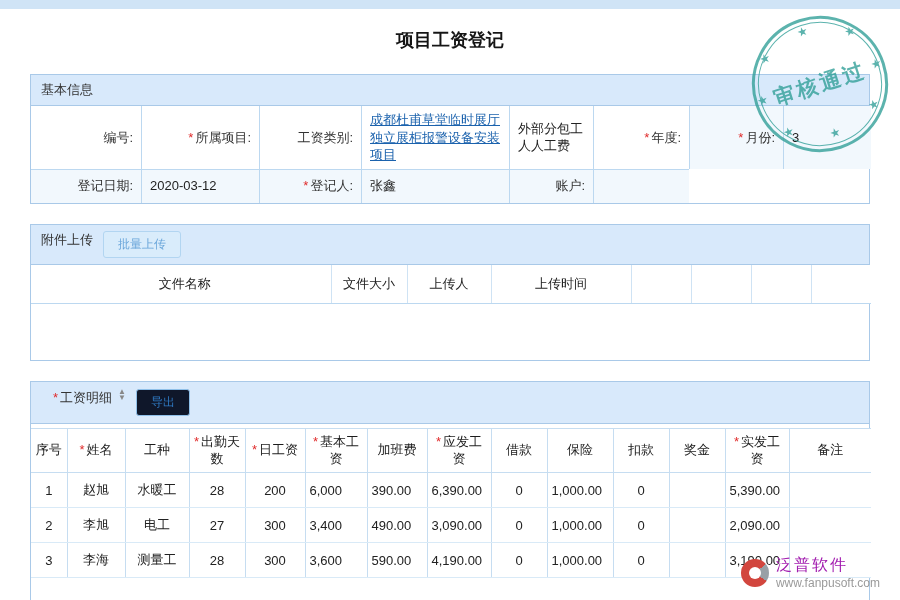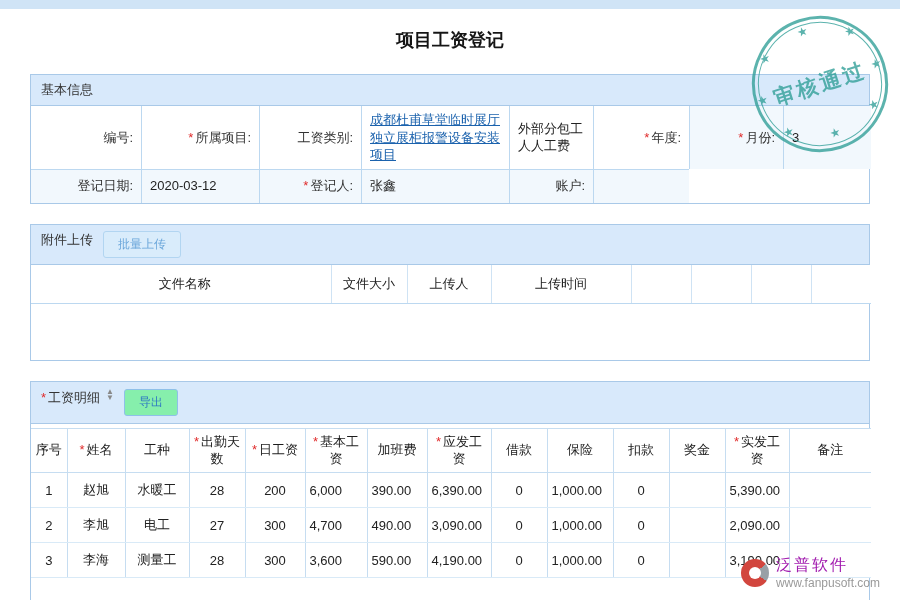--- a/index.html
+++ b/index.html
@@ -23,35 +23,35 @@
   .cell { border-left:1px solid #bcd8f0; border-top:1px solid #bcd8f0; padding:5px 8px; display:flex; align-items:center; min-height:34px; background:#fff; line-height:1.35; }
   .info-grid .cell:nth-child(8n+1) { border-left:none; }
   .info-grid .cell:nth-child(-n+8) { border-top:none; }
   .lab { justify-content:flex-end; text-align:right; color:#333; }
   .val { color:#222; }
   .row2 { background:#f2f8fd; }
   .req { color:#e02b2b; margin-right:2px; }
   .link { color:#1b62ad; text-decoration:underline; cursor:pointer; }
 
   .btn {
-    background:#86efac; border:1px solid #8fc0e9; color:#2f79c2;
+    background:#0f172a; border:1px solid #8fc0e9; color:#2f79c2;
     font-size:12px; padding:4px 14px; border-radius:3px; cursor:pointer;
     font-family:inherit;
   }
   .btn.soft { background:#d9ecfb; border-color:#b2d5f1; color:#6aa6da; }
 
   
   .attach-table { width:100%; border-collapse:collapse; table-layout:fixed; }
   .attach-table th { font-weight:normal; font-size:13px; color:#222; text-align:center; padding:10px 4px; border-right:1px solid #cfe3f4; border-bottom:1px solid #bcd8f0; background:#fff; }
   .attach-table th:last-child { border-right:none; }
   .attach-table th.first { text-align:center; padding-left:12px; }
   .attach-body { height:56px; background:#fff; }
 
   
-  .salary-head { padding:7px 10px; }
+  .salary-head { padding:7px 22px; }
   .sorter { display:inline-flex; flex-direction:column; line-height:6px; font-size:8px; color:#888; cursor:pointer; margin-left:-4px; }
   .salary-panel { padding-bottom:36px; }
   .salary-table { width:100%; border-collapse:collapse; table-layout:fixed; margin-top:4px; font-size:13px; }
   .salary-table th { font-weight:normal; color:#1c1c1c; padding:5px 2px; line-height:1.3; background:#fff;
     border-right:1px solid #c6ddf1; border-bottom:1px solid #c6ddf1; border-top:1px solid #c6ddf1; }
   .salary-table td { padding:8px 4px; text-align:center; color:#222;
     border-right:1px solid #c6ddf1; border-bottom:1px solid #d9eaf7; background:#fff; }
   .salary-table th:last-child, .salary-table td:last-child { border-right:none; }
   .salary-table td.num { text-align:left; padding-right:8px; }
 
@@ -220,21 +220,21 @@
           <td></td>
           <td class="num">5,390.00</td>
           <td></td>
         </tr>
         <tr>
           <td>2</td>
           <td>李旭</td>
           <td>电工</td>
           <td>27</td>
           <td>300</td>
-          <td class="num">4,700</td>
+          <td class="num">3,400</td>
           <td class="num">490.00</td>
           <td class="num">3,090.00</td>
           <td>0</td>
           <td class="num">1,000.00</td>
           <td>0</td>
           <td></td>
           <td class="num">2,090.00</td>
           <td></td>
         </tr>
         <tr>

